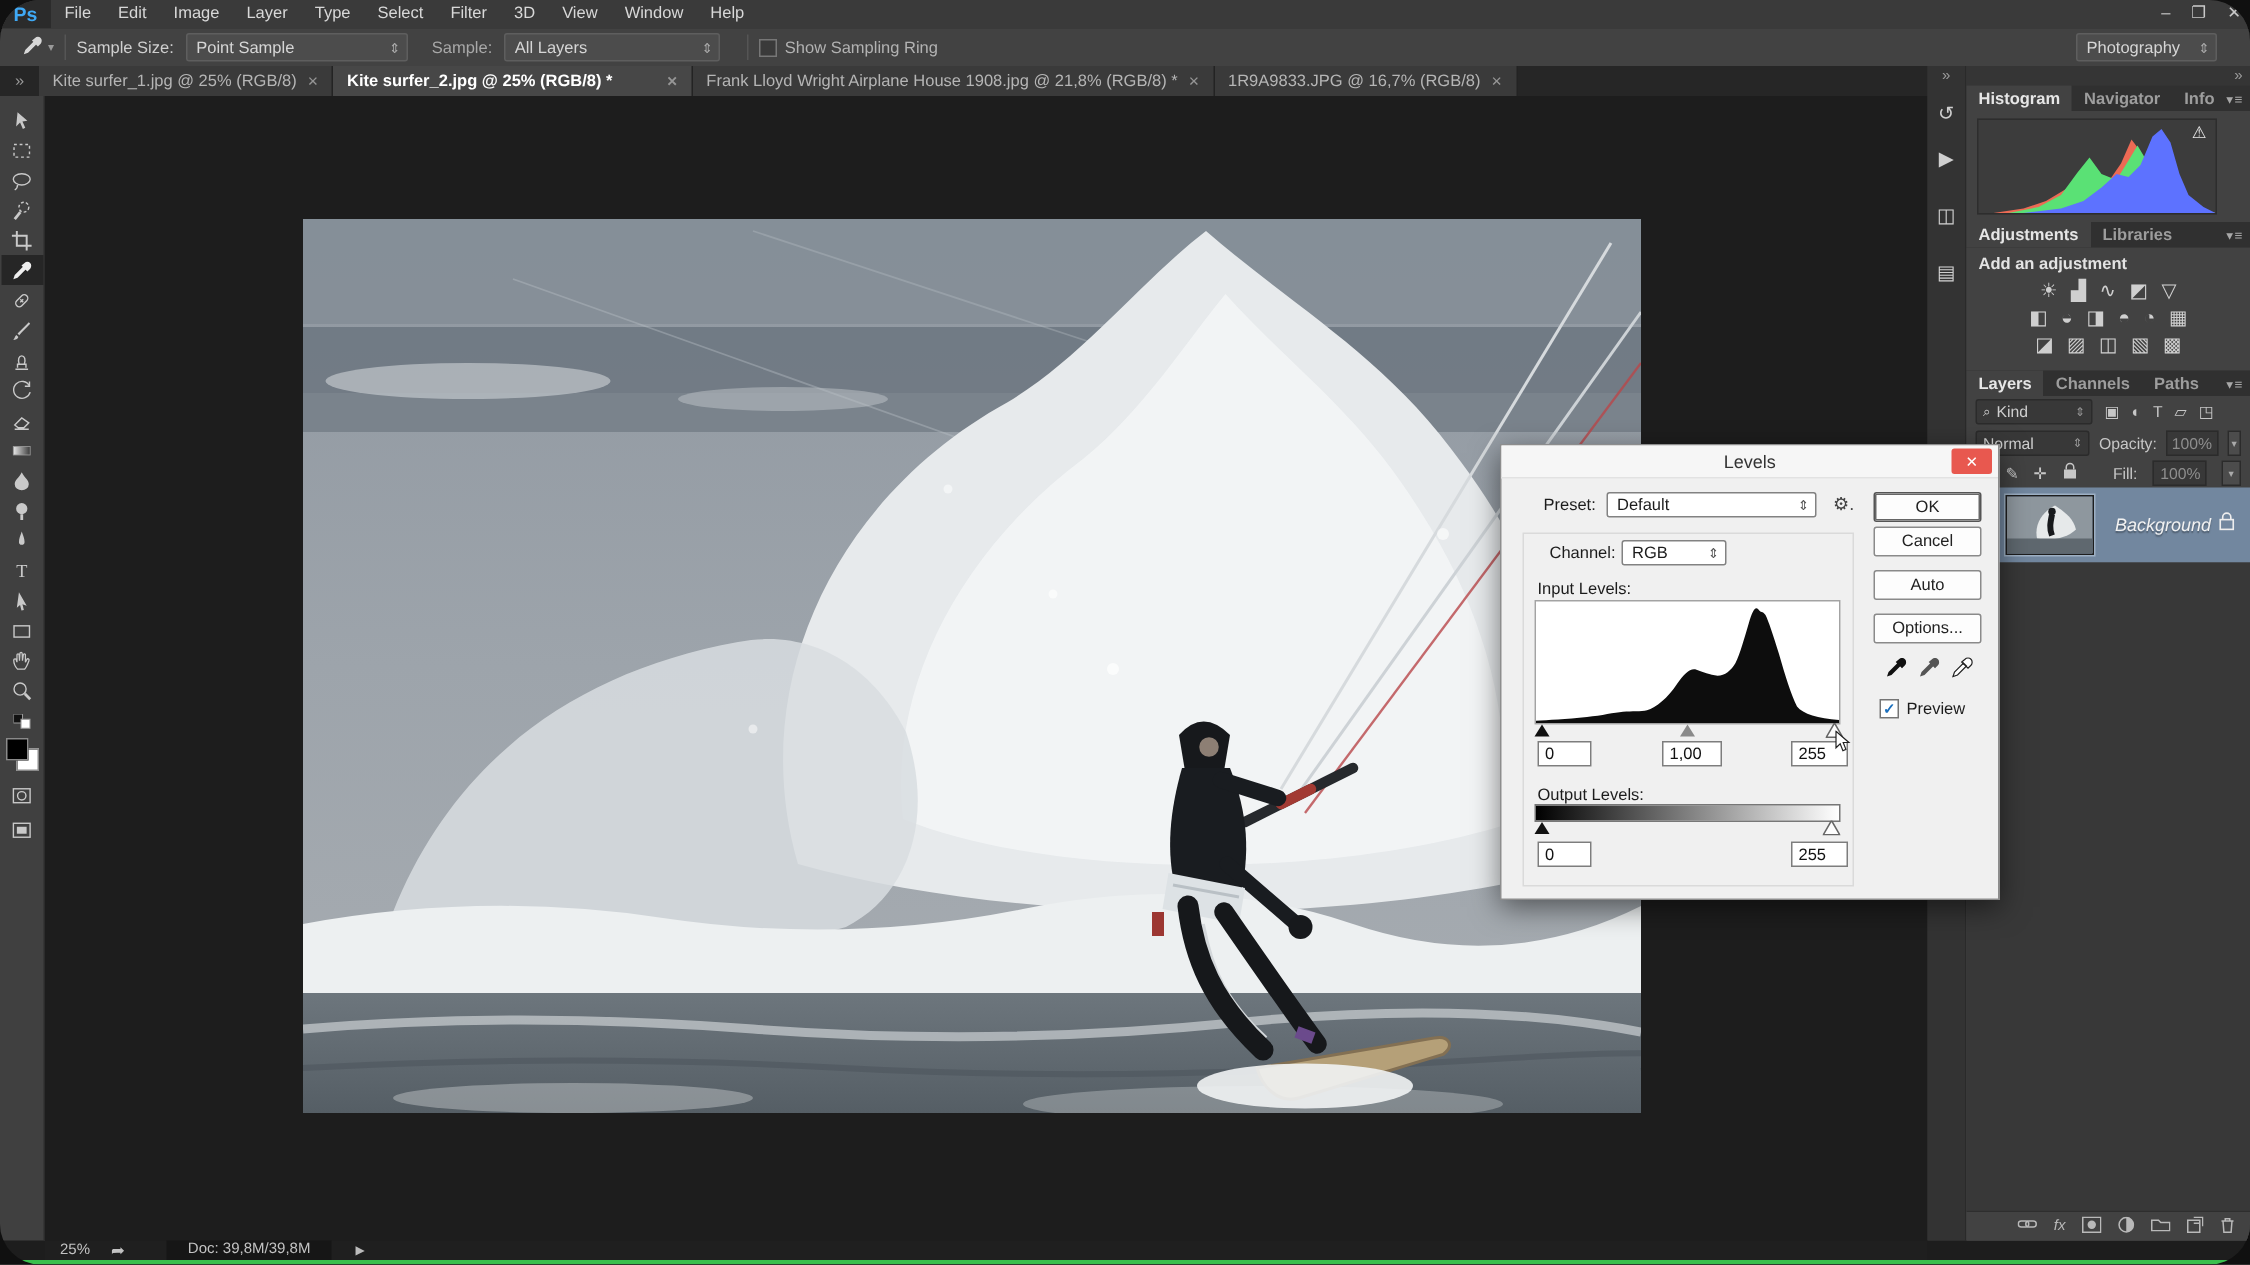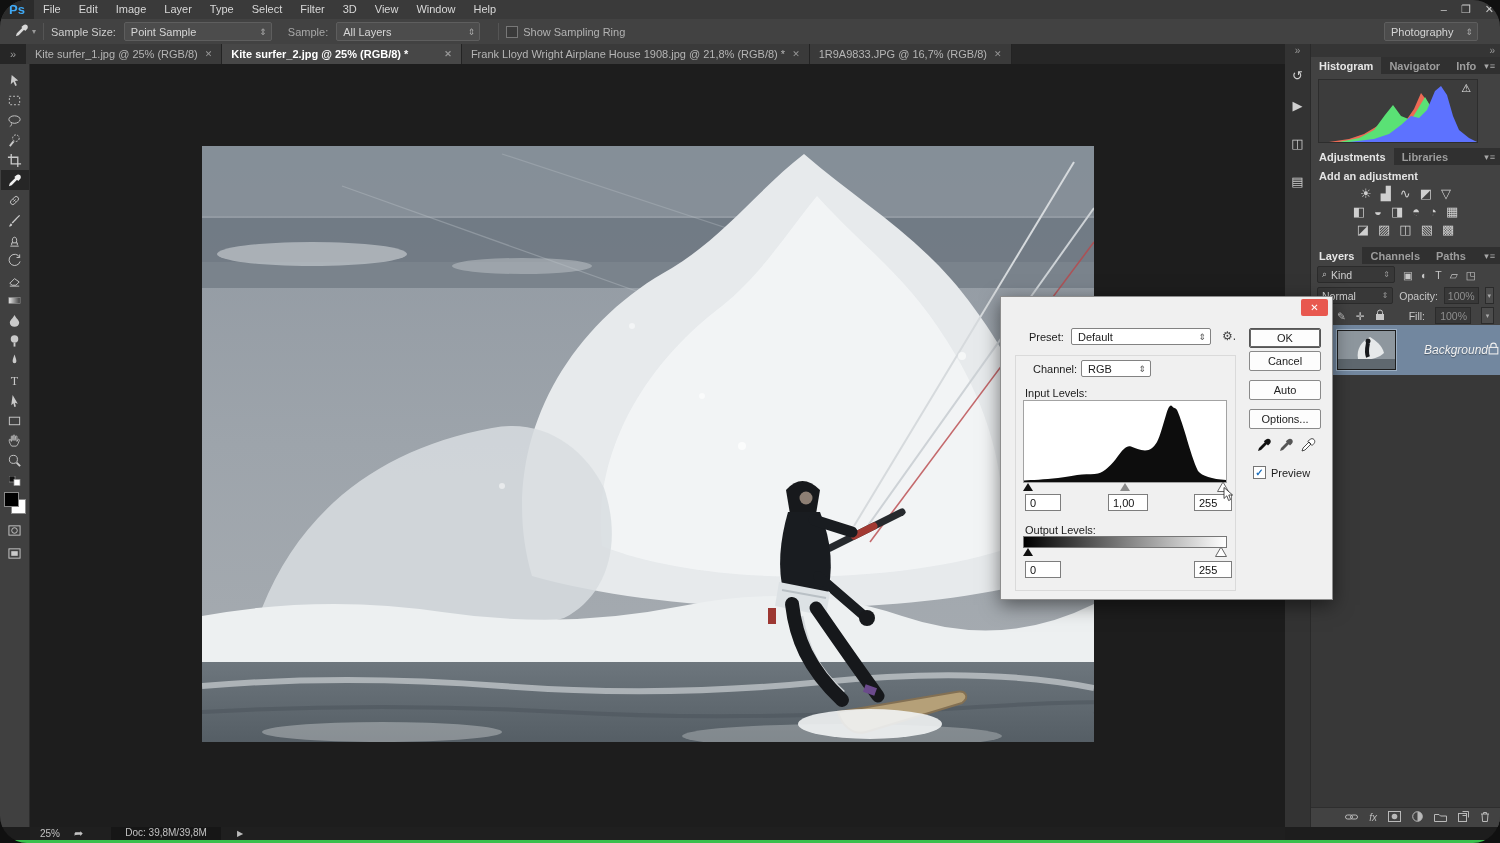--- a/index.html
+++ b/index.html
@@ -469,21 +469,21 @@
         <div class="layer-row" style="background:#72879f">
           <div style="margin-left:26px;width:57px;height:38px;border:1px solid #1e1e1e;box-shadow:0 0 0 1px #9db0c4">
             <svg width="57" height="38" viewBox="0 0 57 38">
               <rect width="57" height="38" fill="#8e979e"></rect>
               <path d="M20 28 C18 18 24 10 32 6 C38 10 44 14 46 22 C40 28 28 30 20 28 Z" fill="#e6e9ea"></path>
               <rect x="0" y="28" width="57" height="10" fill="#5f686f"></rect>
               <path d="M30 12 C29 17 28 21 30 26" stroke="#17191c" stroke-width="4" fill="none"></path>
               <circle cx="30" cy="10" r="2.5" fill="#17191c"></circle>
             </svg>
           </div>
-          <span class="layer-name" style="margin-left:28px">Background</span>
+          <span class="layer-name" style="margin-left:14px">Background</span>
           <span style="margin-left:auto;margin-right:10px"><svg width="11" height="13" viewBox="0 0 10 12">
                 <path d="M2.5 5 V3.5 A2.5 2.5 0 0 1 7.5 3.5 V5" fill="none" stroke="#eee"></path>
                 <rect x="1" y="5" width="8" height="6" fill="none" stroke="#eee"></rect>
               </svg></span>
         </div>
         <div style="flex:1;background:#383838"></div>
         <div class="lp-bottom">
           <span><svg width="13" height="10" viewBox="0 0 13 10">
                 <rect x="0.5" y="3" width="7" height="4" rx="2" fill="none" stroke="#b9b9b9"></rect>
                 <rect x="5.5" y="3" width="7" height="4" rx="2" fill="none" stroke="#b9b9b9"></rect>
@@ -506,20 +506,23 @@
               </svg></span>
           <span><svg width="10" height="11" viewBox="0 0 10 11">
                 <path d="M1 3 H9 M3.5 3 V1.5 H6.5 V3 M2 3 L2.6 10.5 H7.4 L8 3" fill="none" stroke="#b9b9b9"></path>
               </svg></span>
         </div>
       </div>
     </div>
   </div>
 
   <div class="abs dialog">
+    <div class="dlg-title">
+      <span>Levels</span>
+    </div>
     <div class="dlg-close" style="background:#e8584f">✕</div>
 
     <span class="abs" style="left:28px;top:34px">Preset:</span>
     <div class="combo-light abs" style="left:70px;top:31px;width:140px">
       <span>Default</span>
       <span class="arr">⇕</span>
     </div>
     <span class="abs" style="left:221px;top:32px;font-size:12px;color:#444">⚙.</span>
 
     <div class="btn default" style="top:31px">OK</div>

